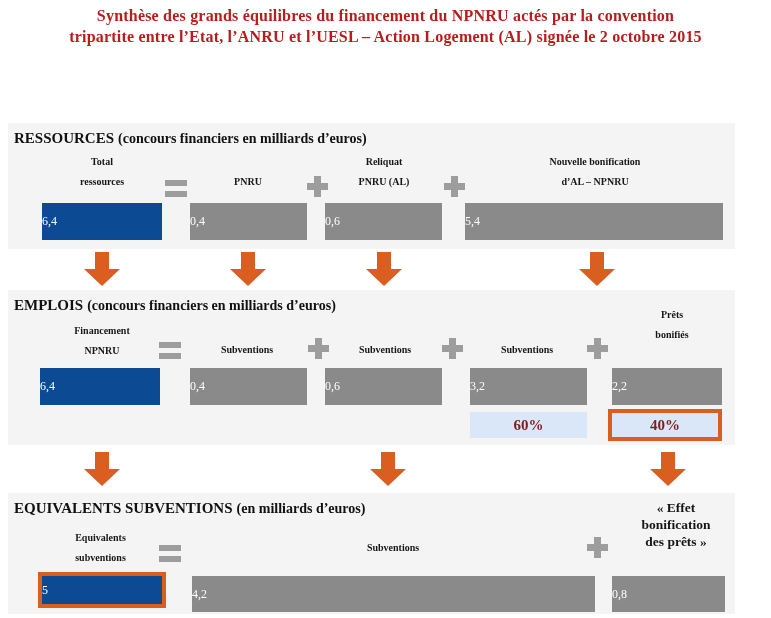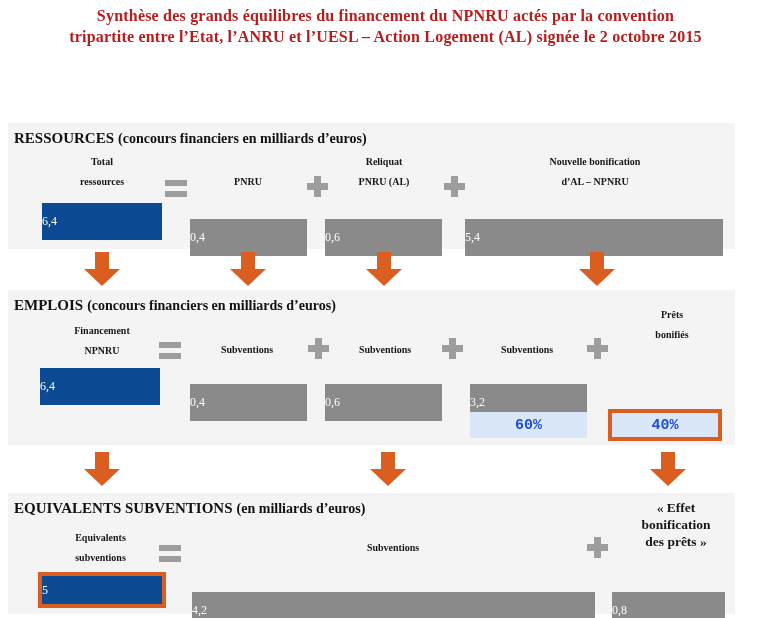--- a/index.html
+++ b/index.html
@@ -15,25 +15,25 @@
   .ph-main{font-size:15px;}
   .ph-sub{font-size:14px;}
 
   .lbl{position:absolute;text-align:center;font-weight:bold;font-size:10px;line-height:20px;color:#161616;}
   .lbl .ln{display:block;}
   .lbl-sm{font-size:13.5px;line-height:17px;}
 
   .box{position:absolute;height:37px;display:flex;align-items:center;justify-content:flex-start;
        font-weight:normal;font-size:12px;color:#fff;}
   .blue{background:#0d4a94;}
-  .gray{background:#8a8a8a;margin-top:16px;}
+  .gray{background:#8a8a8a;}
   .orange-border{border:4px solid #d95e20;}
 
   .pct{position:absolute;background:#dae7f8;display:flex;align-items:center;justify-content:center;
-       font-weight:bold;font-size:15px;color:#1d4ed8;font-family:Liberation Mono, monospace;}
+       font-weight:bold;font-size:15px;color:#7f1d1d;}
 
   .eq{position:absolute;width:22px;height:17px;}
   .eq::before,.eq::after{content:"";position:absolute;left:0;width:22px;height:6px;background:#9d9d9d;}
   .eq::before{top:0;}
   .eq::after{bottom:0;}
 
   .plus{position:absolute;width:21px;height:21px;}
   .plus::before{content:"";position:absolute;left:0;top:7px;width:21px;height:7px;background:#9d9d9d;}
   .plus::after{content:"";position:absolute;left:7px;top:0;width:7px;height:21px;background:#9d9d9d;}
 
@@ -142,20 +142,23 @@
     </div>
     <div class="box gray" style="left:182px;top:78px;width:117px;">
       <span>0,4</span>
     </div>
     <div class="box gray" style="left:317px;top:78px;width:117px;">
       <span>0,6</span>
     </div>
     <div class="box gray" style="left:462px;top:78px;width:117px;">
       <span>3,2</span>
     </div>
+    <div class="box gray" style="left:604px;top:78px;width:110px;">
+      <span>2,2</span>
+    </div>
 
     <div class="pct" style="left:462px;top:122px;width:117px;height:26px;">
       <span>60%</span>
     </div>
     <div class="pct orange-border" style="left:600px;top:119px;width:106px;height:24px;">
       <span>40%</span>
     </div>
   </section>
 
   <div class="arrow" style="left:84px;top:452px;">

